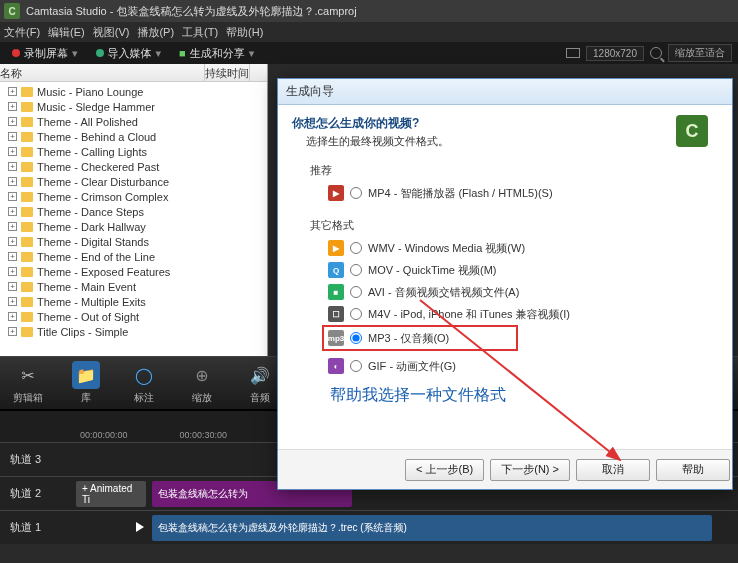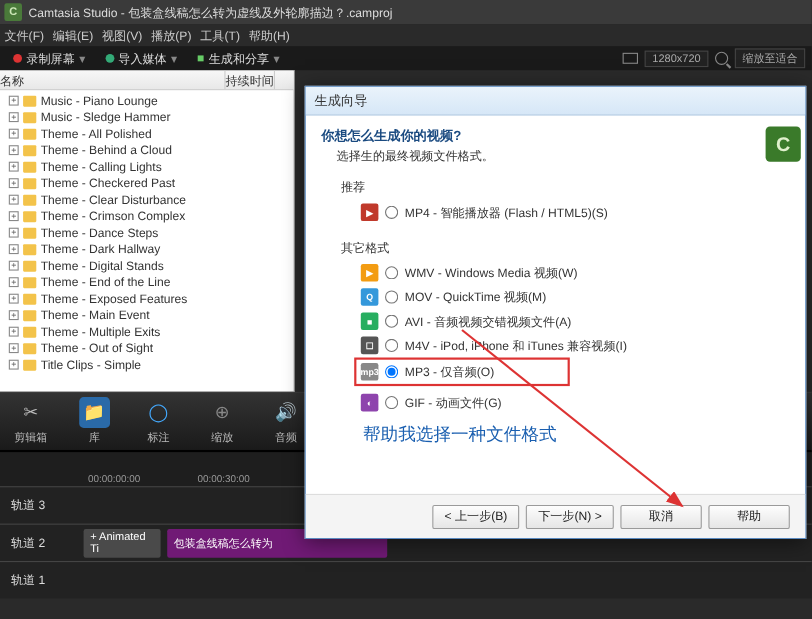--- a/index.html
+++ b/index.html
@@ -43,42 +43,42 @@
 .track .track-label { width: 70px; color: #ddd; font-size: 11px; padding-left: 10px; }
 .track .track-body { flex: 1; height: 100%; position: relative; }
 .clip-block { position: absolute; height: 26px; top: 4px; border-radius: 2px; display: flex; align-items: center; padding: 0 6px; color: #fff; font-size: 10px; overflow: hidden; }
 .clip-block.grey { background: #4a4a4a; left: 6px; width: 70px; }
 .clip-block.blue1 { background: #701a75; left: 82px; width: 200px; }
 .clip-block.blue2 { background: #2a5a8a; left: 82px; width: 560px; }
 .track .play-tri { position: absolute; left: 66px; top: 11px; width: 0; height: 0; border-left: 8px solid #fff; border-top: 5px solid transparent; border-bottom: 5px solid transparent; }
 
 .dialog { position: absolute; left: 277px; top: 78px; width: 456px; height: 412px; background: #fff; border: 1px solid #5a8ac0; box-shadow: 0 3px 18px rgba(0,0,0,.5); display: flex; flex-direction: column; }
 .dialog-title { height: 26px; background: linear-gradient(#eaf3fb,#d6e7f7); border-bottom: 1px solid #a8c4e0; display: flex; align-items: center; padding: 0 8px; font-size: 12px; color: #333; }
-.dialog-body { flex: 1; padding: 10px 4px 6px 14px; position: relative; color: #333; }
+.dialog-body { flex: 1; padding: 10px 24px 6px 14px; position: relative; color: #333; }
 .dialog-body .head-row { display: flex; justify-content: space-between; align-items: flex-start; }
 .dialog-body h3 { font-size: 12px; font-weight: bold; color: #1a4a80; margin-bottom: 2px; }
 .dialog-body .sub { font-size: 11px; color: #333; margin-left: 14px; }
 .brand-logo { width: 32px; height: 32px; background: #3a7a2a; border-radius: 4px; display: flex; align-items: center; justify-content: center; color: #dff0cc; font-weight: bold; font-size: 18px; }
 .section-title { font-size: 11px; color: #333; margin: 14px 0 4px 18px; }
 .opt-list { margin-left: 36px; }
 .opt-row { display: flex; align-items: center; gap: 6px; height: 22px; font-size: 11px; }
 .opt-row .fmt-ico { width: 16px; height: 16px; border-radius: 2px; display: flex; align-items: center; justify-content: center; font-size: 8px; font-weight: bold; color: #fff; }
 .i-mp4 { background: #c0392b; }
 .i-wmv { background: #f39c12; }
 .i-mov { background: #3498db; color:#fff; font-size:10px; }
 .i-avi { background: #27ae60; }
 .i-m4v { background: #555; }
 .i-mp3 { background: #888; font-size: 6px; }
 .i-gif { background: #8e44ad; }
 .opt-row input[type=radio] { width: 12px; height: 12px; }
 .highlight-box { border: 2px solid #d33; margin-left: 30px; padding: 2px 4px; width: 196px; }
 .highlight-box .opt-row { height: 18px; }
 .help-link { color: #1a5fb0; font-size: 16px; margin-left: 38px; margin-top: 8px; display: inline-block; }
 
-.dialog-footer { height: 40px; border-top: 1px solid #ddd; display: flex; align-items: center; justify-content: flex-end; gap: 6px; padding: 0 14px; background: #f4f4f4; }
+.dialog-footer { height: 40px; border-top: 1px solid #ddd; display: flex; align-items: center; justify-content: flex-end; gap: 6px; padding: 0 2px; background: #f4f4f4; }
 .dialog-footer button { height: 22px; padding: 0 10px; font-size: 11px; background: linear-gradient(#fdfdfd,#e6e6e6); border: 1px solid #9a9a9a; border-radius: 2px; color: #222; min-width: 74px; }
 
 .arrow-svg { position: absolute; left: 410px; top: 290px; width: 260px; height: 190px; pointer-events: none; }
 </style>
 </head>
 <body>
 
 <div class="title-bar">
   <div class="app-icon">C</div>
   <span>Camtasia Studio - 包装盒线稿怎么转为虚线及外轮廓描边？.camproj</span>
@@ -250,20 +250,24 @@
 </div>
 <div class="track">
   <div class="track-label">轨道 2</div>
   <div class="track-body">
     <div class="clip-block grey">+ Animated Ti</div>
     <div class="clip-block blue1">包装盒线稿怎么转为</div>
   </div>
 </div>
 <div class="track">
   <div class="track-label">轨道 1</div>
+  <div class="track-body">
+    <div class="play-tri"></div>
+    <div class="clip-block blue2">包装盒线稿怎么转为虚线及外轮廓描边？.trec (系统音频)</div>
+  </div>
 </div>
 
 <div class="dialog">
   <div class="dialog-title">生成向导</div>
   <div class="dialog-body">
     <div class="head-row">
       <div>
         <h3>你想怎么生成你的视频?</h3>
         <div class="sub">选择生的最终视频文件格式。</div>
       </div>

